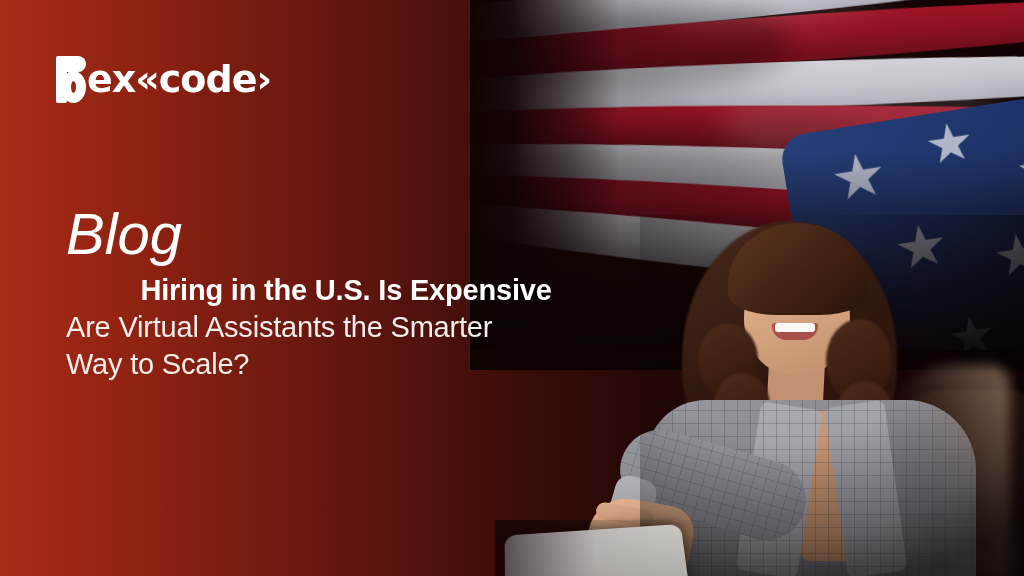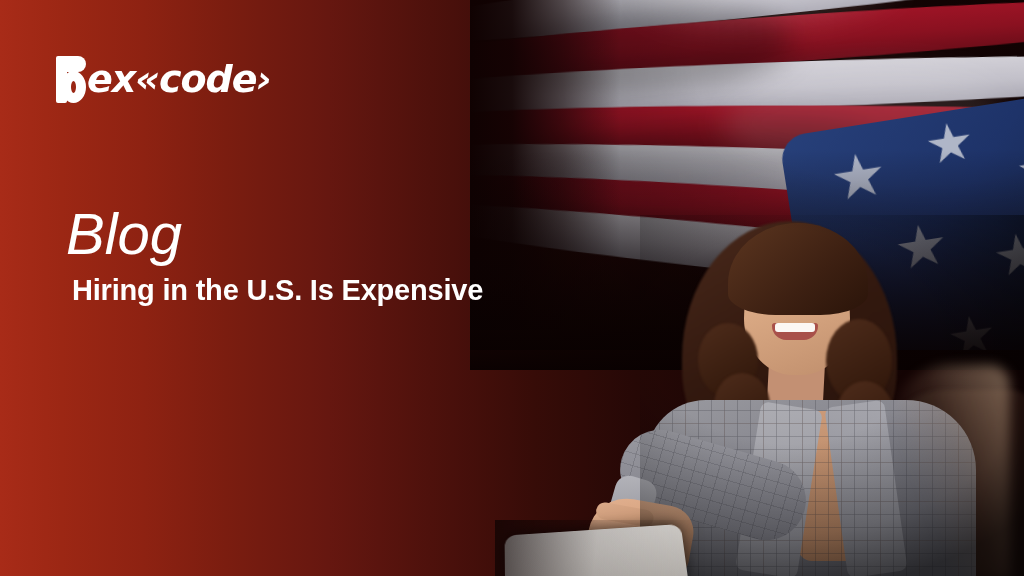--- a/index.html
+++ b/index.html
@@ -121,37 +121,37 @@
   #laptop{position:absolute;left:505px;top:528px;width:180px;height:60px;
      background:linear-gradient(165deg,#e8e6e3 0%,#d4d1cd 45%,#b4b0ab 100%);
      transform:perspective(420px) rotateX(16deg) rotate(-4deg);
      border-radius:12px 12px 4px 4px;
      box-shadow:0 -2px 14px rgba(0,0,0,.55);}
   #laptop-shade{position:absolute;left:495px;top:520px;width:210px;height:70px;
      background:linear-gradient(95deg,rgba(12,3,3,.72) 0%,rgba(12,3,3,.16) 48%,rgba(12,3,3,0) 100%);
      pointer-events:none;}
 
   
-  #logo{position:absolute;left:56px;top:55px;display:flex;align-items:center;height:48px;font-style:italic;}
+  #logo{position:absolute;left:56px;top:55px;display:flex;align-items:center;height:48px;}
   #logo-b{position:relative;width:30px;height:47px;}
   #logo-b .stem{position:absolute;left:0;top:0;width:11px;height:47px;background:#fff;border-radius:2px;}
   #logo-b .bowl{position:absolute;left:5px;top:15px;width:25px;height:32px;
      border:10px solid #fff;border-radius:50%;box-sizing:border-box;}
   #logo-b .flag-top{position:absolute;left:9px;top:0;width:21px;height:16px;
      background:#fff;border-radius:0 8px 8px 0;}
   #logo-word{color:#fff;font-size:38px;font-weight:bold;letter-spacing:-1px;
      line-height:1;margin-left:1px;font-family:"DejaVu Sans",sans-serif;}
 
   
   #copy{position:absolute;left:66px;top:205px;width:560px;}
   #kicker{font-size:58px;font-style:italic;font-weight:300;color:#fff;
      line-height:1.0;letter-spacing:0px;margin:0 0 10px 0;
      font-family:"Liberation Sans",sans-serif;}
   #headline{font-size:29px;font-weight:bold;color:#fff;line-height:1.18;
-     margin:6px;letter-spacing:-.2px;}
+     margin:0;letter-spacing:-.2px;text-align:center;}
   #subhead{font-size:29px;font-weight:400;color:#f2eeec;line-height:1.28;
      margin:2px 0 0 0;letter-spacing:-.2px;}
   #subhead span{display:block;}
 </style>
 </head>
 <body>
 
 <div id="banner">
 
   <div id="flag">
@@ -241,15 +241,19 @@
       <div class="flag-top"></div>
       <div class="stem"></div>
       <div class="bowl"></div>
     </div>
     <div id="logo-word">ex«code›</div>
   </div>
 
   <div id="copy">
     <div id="kicker">Blog</div>
     <h1 id="headline">Hiring in the U.S. Is Expensive</h1>
+    <div id="subhead">
+      <span>Are Virtual Assistants the Smarter</span>
+      <span>Way to Scale?</span>
+    </div>
   </div>
 
 </div>
 
 </body></html>

